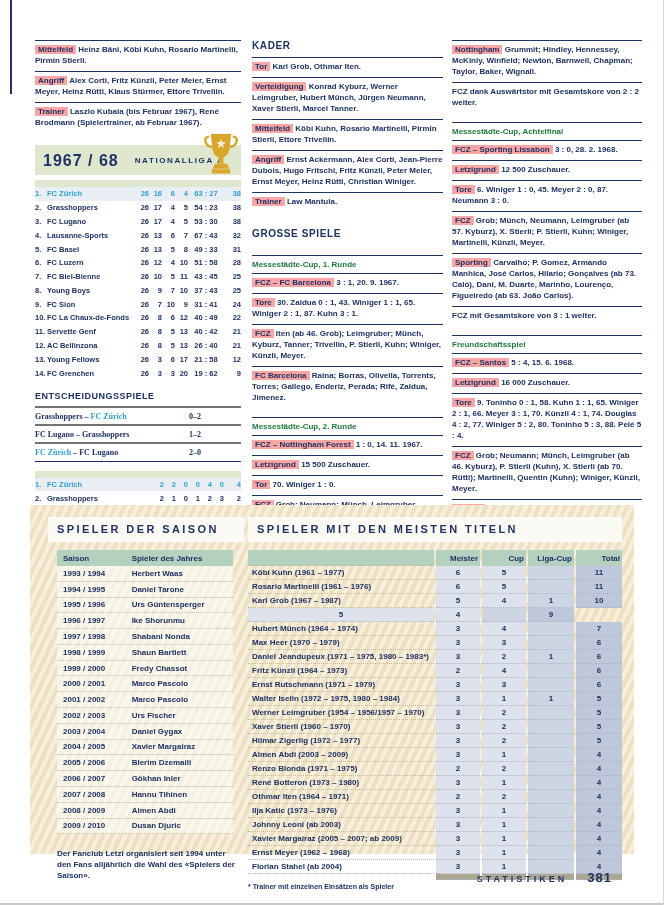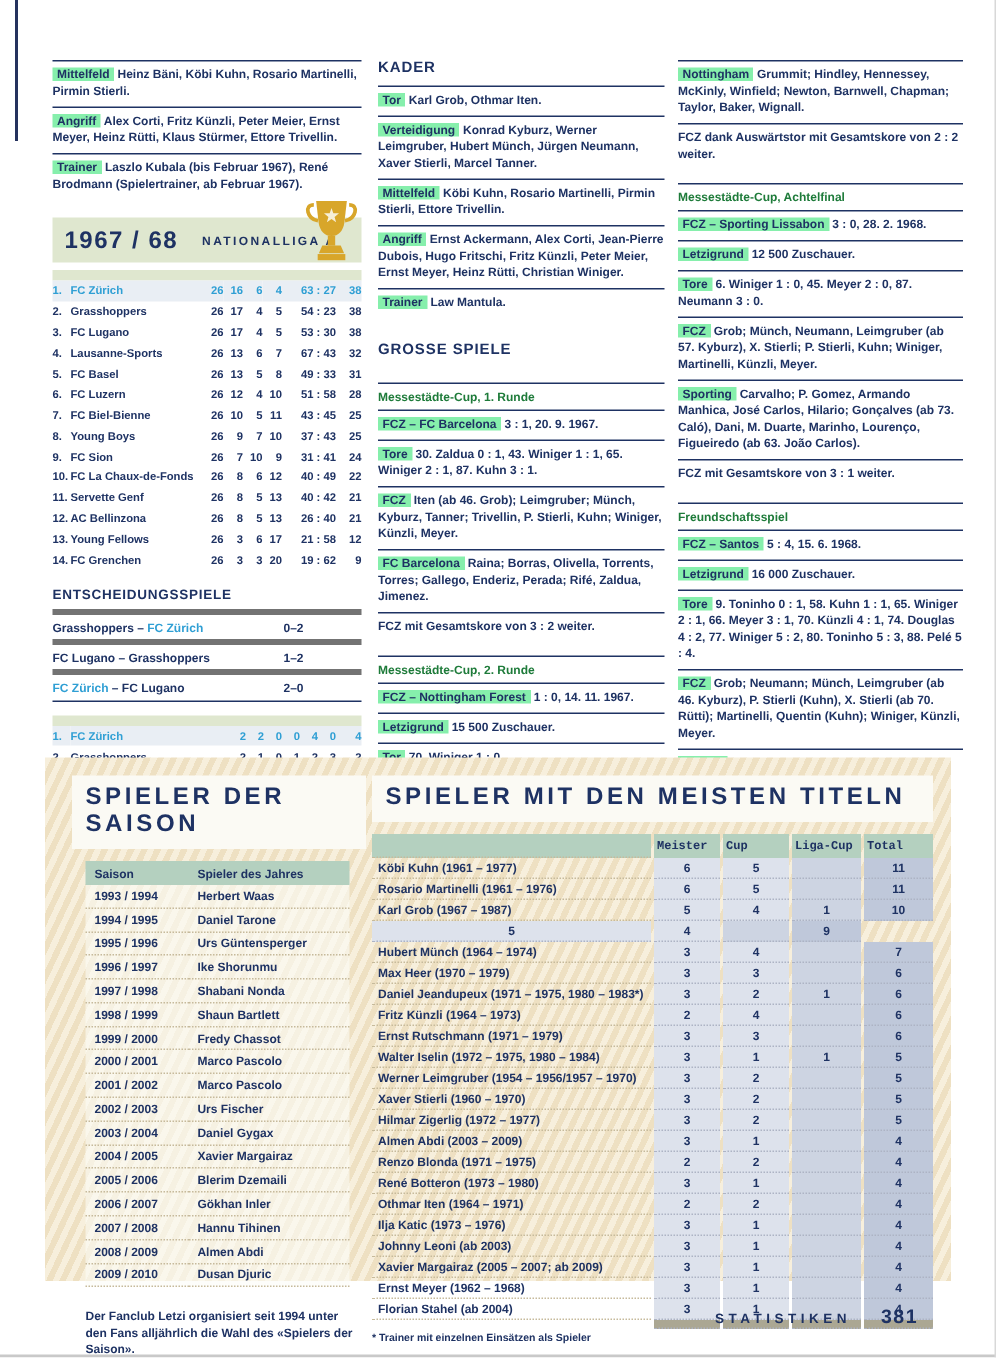--- a/index.html
+++ b/index.html
@@ -9,75 +9,75 @@
     box-shadow:inset -1px 0 0 #d8d8d8, inset 0 -2px 0 #c9c9c9;
   }
   .edge-mark{position:absolute;left:10px;top:0;width:2px;height:94px;background:#25325e;}
   .col{position:absolute;top:40px;font-size:8px;font-weight:700;line-height:11px;}
   .col1{left:35px;width:206px;}
   .col2{left:252px;width:191px;}
   .col3{left:452px;width:190px;}
 
   
   .entry,.mitem{border-top:1px solid #1e3263;padding:3px 0 5px;margin:0;}
-  .lbl{background:#86efac;padding:0 3px;}
+  .lbl{background:#fca5a5;padding:0 3px;}
   .lbl:empty{display:none;padding:0;}
   .mitem.hdr{padding:3px 0 3px;margin-top:16px;}
   .mitem.hdr .txt{color:#1e7b3a;}
   .mitem.gap{margin-top:9px;}
 
   .sec-title{font-size:10px;font-weight:800;letter-spacing:0.6px;margin:0 0 6px;}
   .sec-title.spaced{margin-top:16px;}
 
   
   .season-bar{position:relative;margin-top:12px;height:30px;background:#dfe7cf;display:flex;align-items:center;}
   .season-year{font-size:16px;font-weight:800;letter-spacing:1px;padding-left:8px;}
   .season-league{font-size:8px;font-weight:800;letter-spacing:1.6px;margin-left:16px;}
   .trophy{position:absolute;right:2px;top:-13px;width:36px;height:43px;}
 
   
   table.league{width:100%;border-collapse:collapse;margin-top:5px;font-size:7.5px;font-weight:700;}
   table.league td{padding:1.4px 0;white-space:nowrap;}
   tr.lg-head td{height:7px;background:#dfe7cf;padding:0;}
   td.pos{width:12px;}
   td.num{width:13px;text-align:right;}
-  td.tore{width:36px;text-align:right;}
+  td.tore{width:36px;text-align:center;}
   td.pkt{width:17px;text-align:right;}
   tr.hl{color:#2f9fd4;background:#e9eef4;}
 
   
   .dec-title{font-size:9px;font-weight:800;letter-spacing:0.5px;margin:11px 0 4px;}
   .fixtures{border-bottom:1px solid #1e3263;}
-  .fixture{display:flex;border-top:4px solid #737373;padding:2.6px 0;margin:0;}
+  .fixture{display:flex;border-top:2px solid #737373;padding:2.6px 0;margin:0;font-family:Liberation Serif, serif;}
   .fx-text{flex:1;}
   .fx-score{width:52px;}
   .hlteam{color:#2f9fd4;}
   .hlteam:empty{display:none;}
   table.mini{margin-top:9px;}
   table.mini td.num{width:12px;}
   .note{margin:9px 0 0;font-size:8px;}
 
   
   .band{
     position:absolute;left:30px;top:505px;width:604px;height:349px;
     background:repeating-linear-gradient(115deg,#f7efdc 0 4px,#eee0c2 4px 8px);
   }
-  .panel-title{display:block;background:#fbfaf4;padding:6px 9px 7px;font-size:16px;font-weight:800;letter-spacing:2.4px;color:#1e3263;}
+  .panel-title{display:block;background:#fbfaf4;padding:6px 9px 7px;font-size:11px;font-weight:800;letter-spacing:2.4px;color:#1e3263;}
   .panel-left{position:absolute;left:18px;top:12px;width:196px;}
   .panel-right{position:absolute;left:218px;top:12px;width:374px;}
 
   table.saison{width:176px;border-collapse:collapse;margin:8px 0 0 9px;font-size:8px;font-weight:700;}
   table.saison th{background:#b4d0bf;text-align:left;padding:3.5px 6px;font-size:8px;}
   table.saison td{background:rgba(252,251,246,0.6);padding:2.9px 6px;border-bottom:1px dotted #c6ba9b;}
   .fan-note{margin:14px 0 0 9px;width:178px;font-size:8px;font-weight:700;line-height:11px;}
 
   .titles-grid{margin-top:8px;font-size:8px;font-weight:700;}
   .tt-row{display:grid;grid-template-columns:1fr 44px 44px 46px 46px;column-gap:2px;}
   .tt-row>div{padding:2.2px 4px 1.8px;}
-  .tt-head>div{background:#b4d0bf;text-align:left;padding:3.5px 2px;font-family:Liberation Mono, monospace;}
+  .tt-head>div{background:#b4d0bf;text-align:right;padding:3.5px 2px;}
   .tt-head>div.name{background:#b4d0bf;}
   .tt-row .name{border-bottom:1px dotted #c6ba9b;}
   .tt-row .num{background:#dde2ec;text-align:center;border-bottom:1px dotted #adb3c4;}
   .tt-row .liga{background:#cdd4e2;}
   .tt-row .total{background:#bfc8da;}
   .tt-foot>div{padding:0;height:5px;border:none;}
   .tt-foot .num{background:#aba793;}
   .tt-foot .name{border:none;}
   .tt-footnote{margin:3px 0 0;font-size:7px;font-weight:700;}
 
@@ -371,21 +371,20 @@
 
         <p class="mitem"><span class="lbl">FCZ – FC Barcelona</span> <span class="txt">3 : 1, 20. 9. 1967.</span></p>
 
 
         <p class="mitem"><span class="lbl">Tore</span> <span class="txt">30. Zaldua 0 : 1, 43. Winiger 1 : 1, 65. Winiger 2 : 1, 87. Kuhn 3 : 1.</span></p>
 
         <p class="mitem"><span class="lbl">FCZ</span> <span class="txt">Iten (ab 46. Grob); Leimgruber; Münch, Kyburz, Tanner; Trivellin, P. Stierli, Kuhn; Winiger, Künzli, Meyer.</span></p>
 
         <p class="mitem"><span class="lbl">FC Barcelona</span> <span class="txt">Raina; Borras, Olivella, Torrents, Torres; Gallego, Enderiz, Perada; Rifé, Zaldua, Jimenez.</span></p>
 
-        <p class="mitem"> <span class="txt">FCZ mit Gesamtskore von 3 : 2 weiter.</span></p>
 
         <p class="mitem hdr gap"> <span class="txt">Messestädte-Cup, 2. Runde</span></p>
 
         <p class="mitem"><span class="lbl">FCZ – Nottingham Forest</span> <span class="txt">1 : 0, 14. 11. 1967.</span></p>
 
         <p class="mitem"><span class="lbl">Letzigrund</span> <span class="txt">15 500 Zuschauer.</span></p>
 
         <p class="mitem"><span class="lbl">Tor</span> <span class="txt">70. Winiger 1 : 0.</span></p>
 
         <p class="mitem"><span class="lbl">FCZ</span> <span class="txt">Grob; Neumann; Münch, Leimgruber, Trivellin, Kyburz; Martinelli (ab 76. P. Stierli), Kuhn; Winiger, Künzli, Meyer.</span></p>

